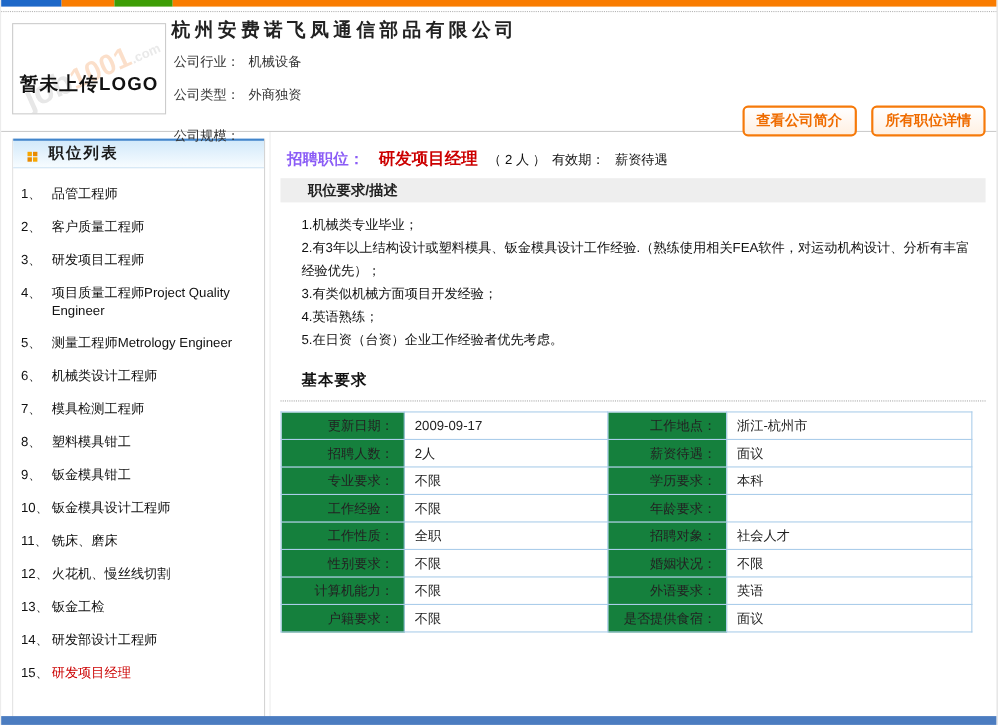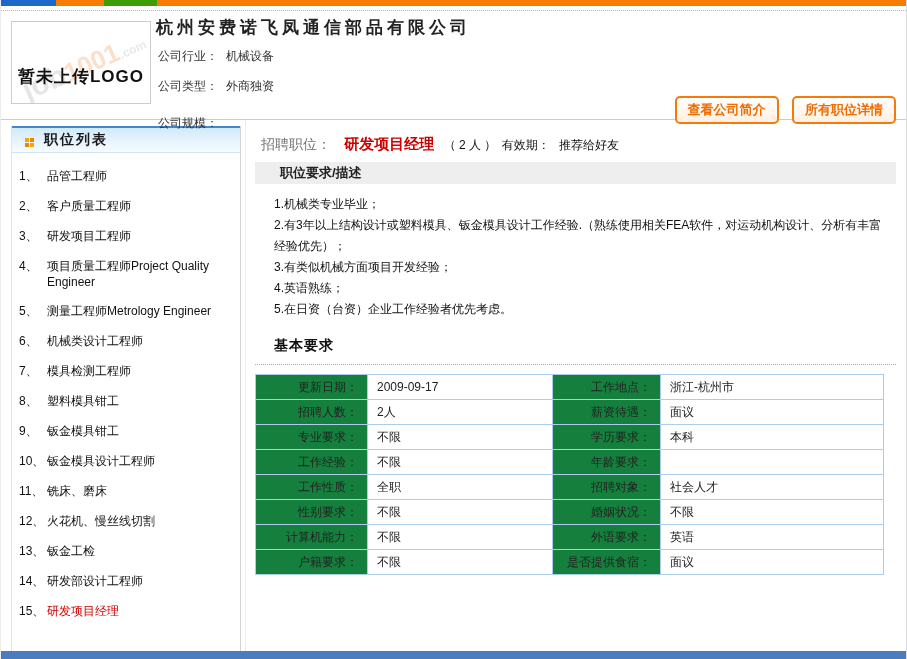--- a/index.html
+++ b/index.html
@@ -69,21 +69,21 @@
     margin-right:15px; flex:none; }
   .job-list { list-style:none; margin-top:9px; font-size:12px; color:#111; }
   .job-item { display:flex; padding:6px 0 7px; cursor:pointer; }
   .job-num { margin-left:7px; width:28px; flex:none; }
   .job-item .job-label { flex:1; padding-right:4px; line-height:16px; }
   .job-item.active .job-label { color:#cc0000; }
 
   .content { flex:1; margin-left:4px; border-left:1px solid #ededed; padding:0 10px 0 9px; }
 
   .job-line { padding:15px 0 0 6px; font-size:12px; color:#111; }
-  .job-line .jl-label { color:#737373; font-weight:normal; font-size:14px; margin-right:10px; }
+  .job-line .jl-label { color:#8b5cf6; font-weight:bold; font-size:14px; margin-right:10px; }
   .job-line .jl-title { color:#cc0000; font-weight:bold; font-size:15px; margin-right:6px; }
   .job-line .jl-validity-label { margin-left:2px; }
   .job-line .jl-validity { margin-left:6px; }
 
   .section-bar {
     margin-top:8px; background:#eee; height:22px; line-height:22px;
     padding-left:25px; font-size:13px; font-weight:bold; color:#222;
   }
   .desc { padding:10px 10px 0 19px; font-size:12px; line-height:21px; color:#111; }
 
@@ -229,21 +229,21 @@
         </li>
       </ol>
   </aside>
 
   <section class="content">
     <div class="job-line">
       <span class="jl-label">招聘职位：</span>
       <span class="jl-title">研发项目经理</span>
       <span class="jl-headcount">（ 2 人 ）</span>
       <span class="jl-validity-label">有效期：</span>
-      <span class="jl-validity">推荐给好友</span>
+      <span class="jl-validity">薪资待遇</span>
     </div>
 
     <div class="section-bar">职位要求/描述</div>
 
     <div class="desc">
 
         <div class="desc-line">1.机械类专业毕业；</div>
 
         <div class="desc-line">2.有3年以上结构设计或塑料模具、钣金模具设计工作经验.（熟练使用相关FEA软件，对运动机构设计、分析有丰富经验优先）；</div>
 

